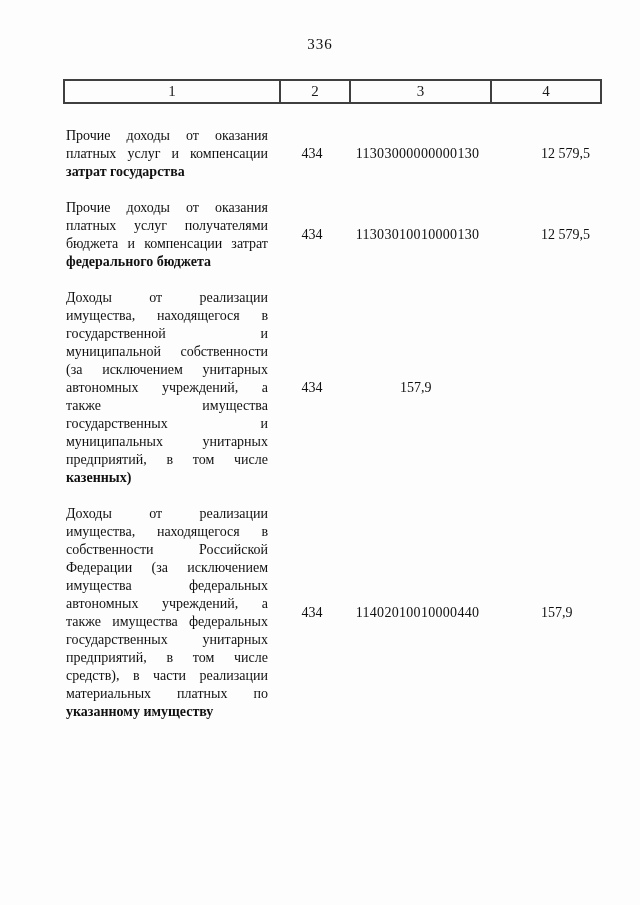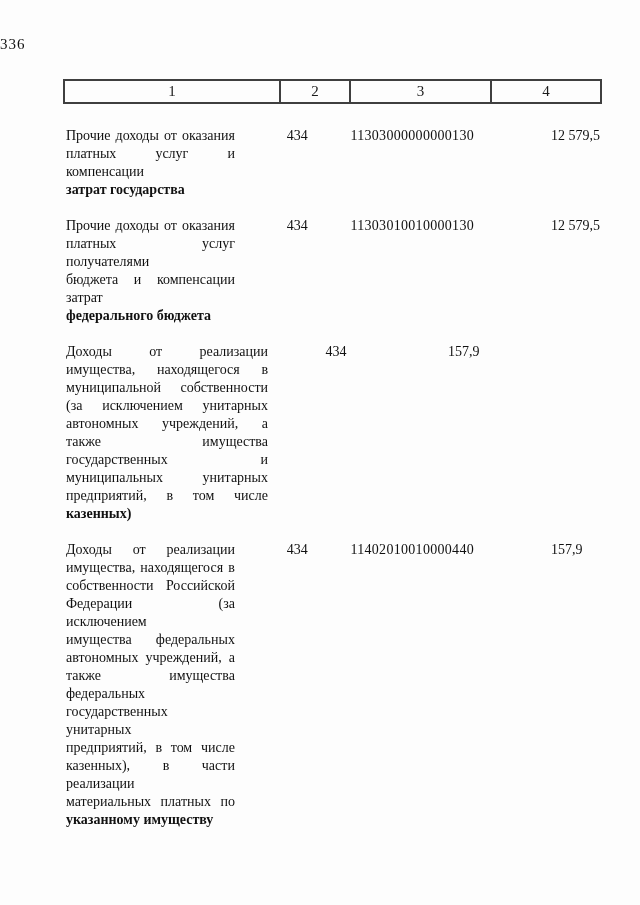--- a/index.html
+++ b/index.html
@@ -6,21 +6,21 @@
   .page{
     position:relative;
     width:640px;height:905px;
     background:#fdfdfd;
     font-family:"Liberation Serif","DejaVu Serif",serif;
     color:#111111;
     overflow:hidden;
   }
   .page-number{
     position:absolute;top:36px;left:0;width:640px;
-    font-size:15px;letter-spacing:1px;
+    text-align:center;font-size:15px;letter-spacing:1px;
   }
   
   .thead{
     position:absolute;top:79px;left:63px;
     width:539px;height:25px;
     box-sizing:border-box;
     border:2px solid #3f3f3f;
     display:flex;
     background:#fdfdfd;
   }
@@ -33,21 +33,21 @@
   .th + .th{border-left:2px solid #3f3f3f;}
   .th1{width:214px;}
   .th2{width:70px;}
   .th3{width:141px;}
   .th4{flex:1;}
   
   .tbody{
     position:absolute;top:127px;left:63px;width:539px;
     font-size:14px;line-height:18px;
   }
-  .trow{display:flex;align-items:flex-start;margin-bottom:18px;gap:24px;}
+  .trow{display:flex;align-items:center;margin-bottom:18px;}
   .c{box-sizing:border-box;}
   .c1{width:214px;padding:0 9px 0 3px;}
   .jl{text-align:justify;text-align-last:justify;}
   .jl.last{text-align:left;text-align-last:left;font-weight:bold;}
   .c2{width:70px;text-align:center;}
   .c3{width:141px;text-align:center;letter-spacing:0.3px;white-space:nowrap;}
   .c4{width:114px;padding-left:53px;text-align:left;white-space:nowrap;}
 </style>
 </head>
 <body>
@@ -82,20 +82,21 @@
           <div class="jl last">федерального бюджета</div>
         </div>
         <div class="c c2">434</div>
         <div class="c c3">11303010010000130</div>
         <div class="c c4">12 579,5</div>
       </div>
       <div class="trow">
         <div class="c c1">
           <div class="jl">Доходы от реализации</div>
           <div class="jl">имущества, находящегося в</div>
+          <div class="jl">государственной и</div>
           <div class="jl">муниципальной собственности</div>
           <div class="jl">(за исключением унитарных</div>
           <div class="jl">автономных учреждений, а</div>
           <div class="jl">также имущества</div>
           <div class="jl">государственных и</div>
           <div class="jl">муниципальных унитарных</div>
           <div class="jl">предприятий, в том числе</div>
           <div class="jl last">казенных)</div>
         </div>
         <div class="c c2">434</div>
@@ -105,21 +106,21 @@
         <div class="c c1">
           <div class="jl">Доходы от реализации</div>
           <div class="jl">имущества, находящегося в</div>
           <div class="jl">собственности Российской</div>
           <div class="jl">Федерации (за исключением</div>
           <div class="jl">имущества федеральных</div>
           <div class="jl">автономных учреждений, а</div>
           <div class="jl">также имущества федеральных</div>
           <div class="jl">государственных унитарных</div>
           <div class="jl">предприятий, в том числе</div>
-          <div class="jl">казенных), в части реализации</div>
+          <div class="jl">средств), в части реализации</div>
           <div class="jl">материальных платных по</div>
           <div class="jl last">указанному имуществу</div>
         </div>
         <div class="c c2">434</div>
         <div class="c c3">11402010010000440</div>
         <div class="c c4">157,9</div>
       </div>
     </div>
 
 </div>

